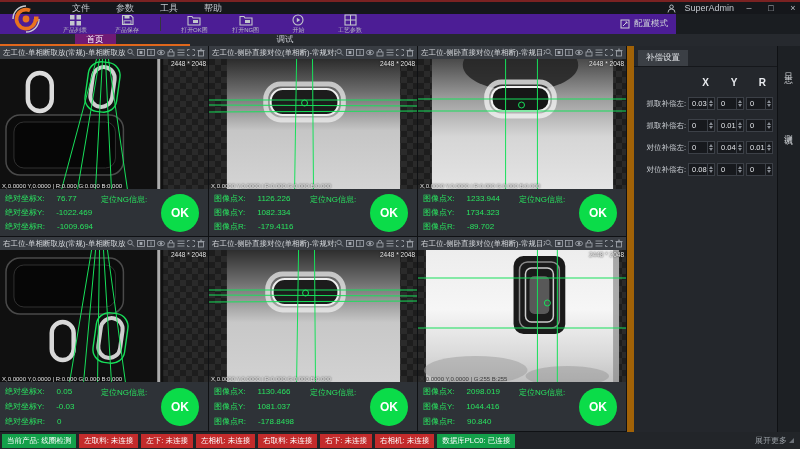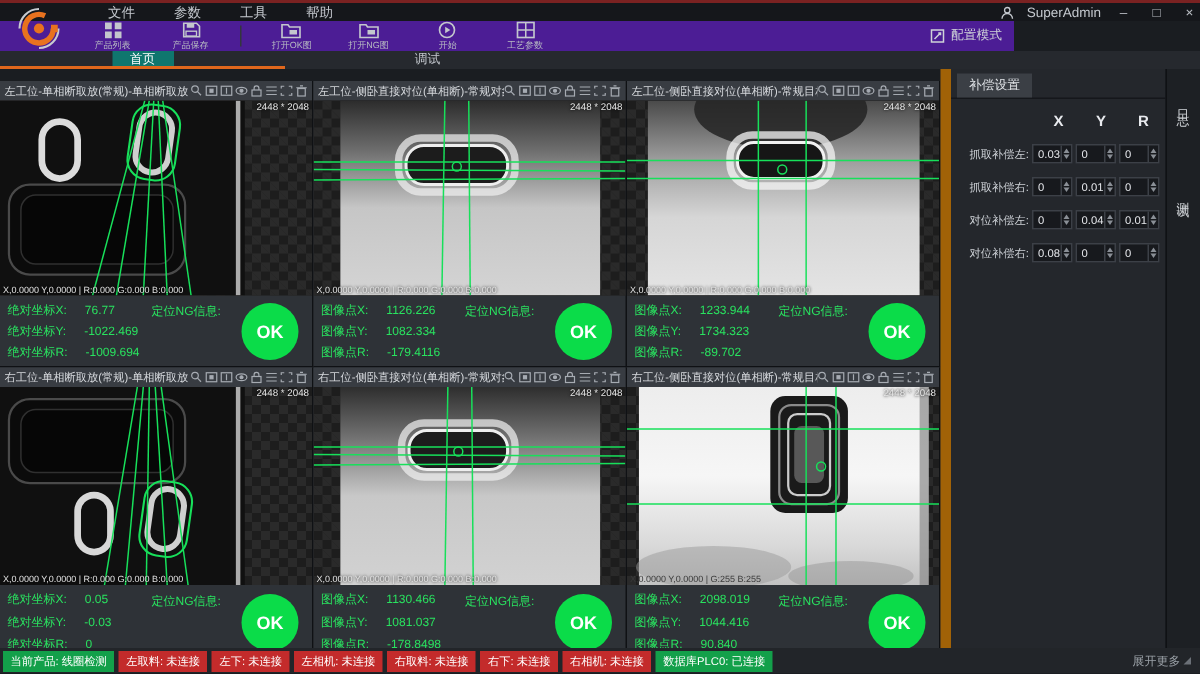--- a/index.html
+++ b/index.html
@@ -17,24 +17,24 @@
   .toolbar{position:absolute;top:14px;left:0;width:676px;height:20px;background:#4c1d95;display:flex;align-items:center;padding-left:56px;gap:14px}
   .titem{display:flex;flex-direction:column;align-items:center;width:38px}
   .titem svg{display:block}
   .titem .tl{font-size:6.5px;color:#b9bdc3;white-space:nowrap;transform:scale(.92)}
   .tsep{width:1px;height:14px;background:#33373d}
   .cfg{margin-left:auto;margin-right:8px;display:flex;align-items:center;gap:4px;font-size:8.5px;color:#ced2d8}
   
   .tabrow{position:absolute;top:34px;left:0;width:800px;height:12px;background:#26292e;display:flex}
   .tab{width:190px;height:12px;display:flex;align-items:center;justify-content:center;font-size:8.5px;color:#c4c8ce}
   .tab.active{border-bottom:2px solid #e0671c}
-  .tab.active .chip{background:#0f766e;color:#fff;padding:0 12px;line-height:10px;height:10px}
+  .tab.active .chip{background:#701a75;color:#fff;padding:0 12px;line-height:10px;height:10px}
   
   .main{position:absolute;top:46px;left:0;width:800px;height:386px}
-  .grid{position:absolute;left:0;top:8px;width:690px;height:386px;display:grid;grid-template-columns:209px 209px 209px;grid-template-rows:191px 195px}
+  .grid{position:absolute;left:0;top:0;width:690px;height:386px;display:grid;grid-template-columns:209px 209px 209px;grid-template-rows:191px 195px}
   .panel{border-right:1px solid #0f1114;border-bottom:1px solid #0f1114;display:flex;flex-direction:column;background:#2e3237}
   .phead{height:13px;background:#383c42;display:flex;align-items:center;padding:0 3px;flex:0 0 auto}
   .ptitle{font-size:7.5px;color:#d6d9dd;white-space:nowrap;overflow:hidden;flex:1 1 auto}
   .picons{flex:0 0 auto}
   .img-area{position:relative;height:130px;flex:0 0 auto;background-color:#1d1d1d;background-image:linear-gradient(45deg,#2a2a2a 25%,transparent 25%,transparent 75%,#2a2a2a 75%),linear-gradient(45deg,#2a2a2a 25%,transparent 25%,transparent 75%,#2a2a2a 75%);background-size:12px 12px;background-position:0 0,6px 6px;overflow:hidden}
   .row2 .img-area{height:132px}
   .photo{position:absolute;inset:0;width:100%;height:100%}
   .res{position:absolute;top:1px;right:2px;font-size:6.5px;color:#e6e6e6;text-shadow:0 0 2px #000}
   .ifooter{position:absolute;bottom:0;left:2px;right:2px;font-size:6px;color:#e2e2e2;text-shadow:0 0 2px #000;white-space:nowrap}
   .ifooter.dark{color:#3a3a3a;text-shadow:none}

